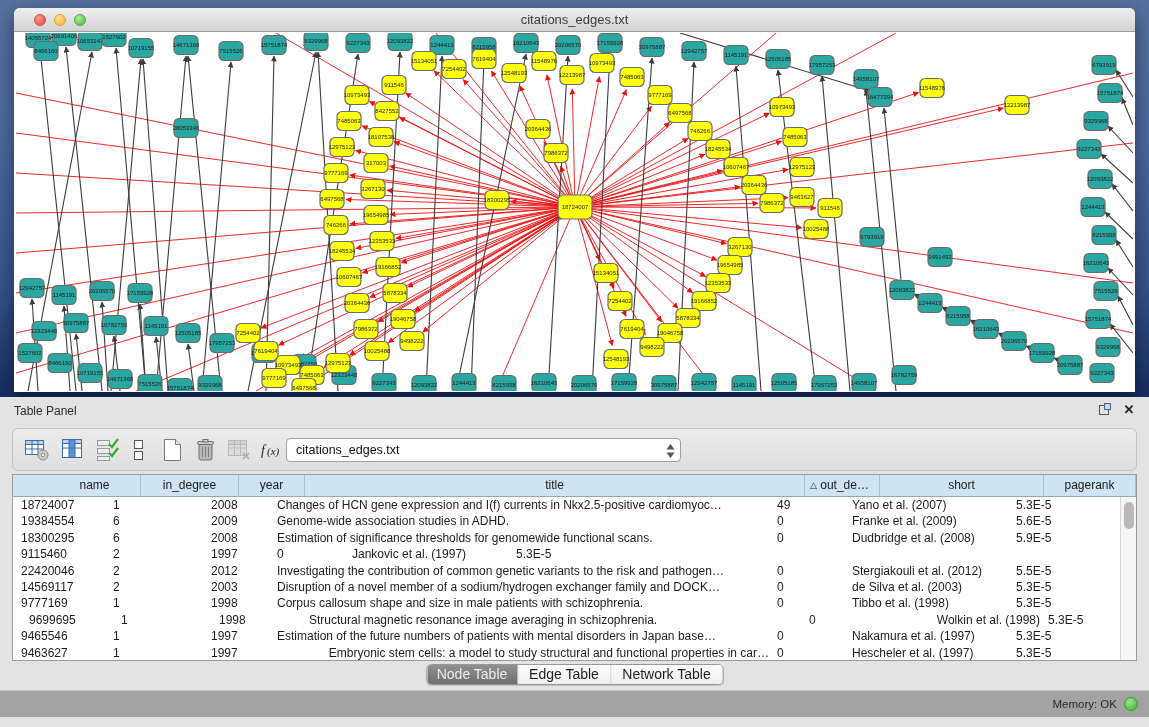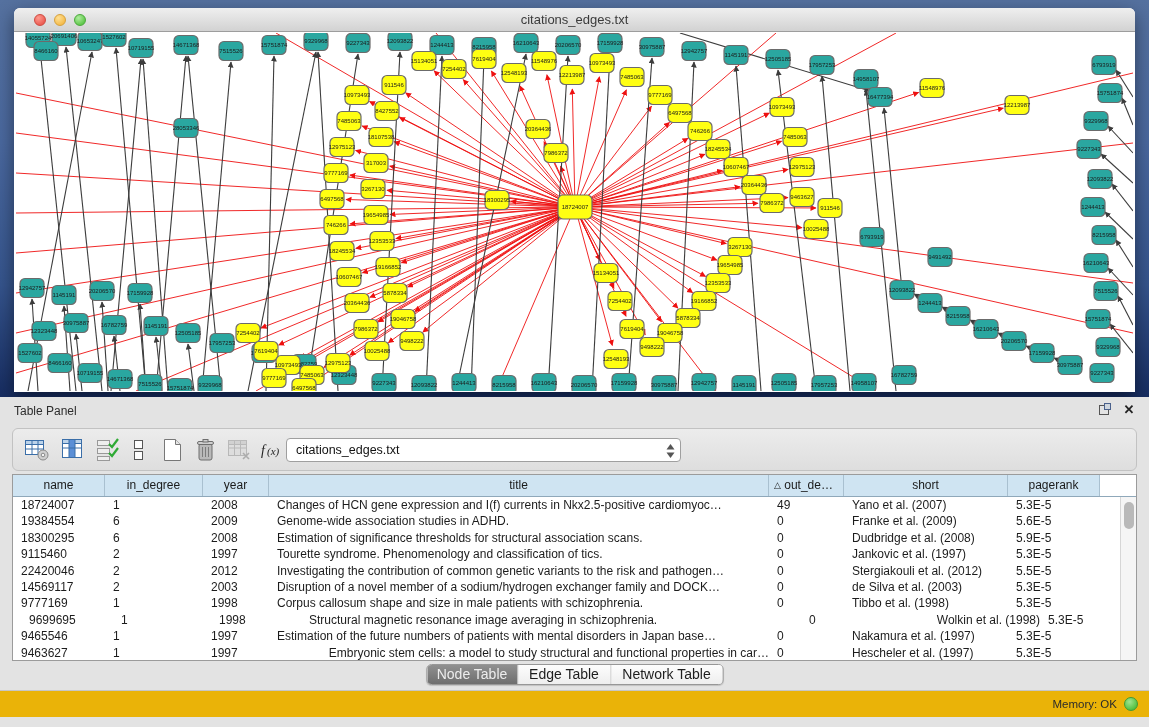--- a/index.html
+++ b/index.html
@@ -35,21 +35,21 @@
   .toolbar { position:absolute; left:12px; top:31px; width:1125px; height:43px;
     background:linear-gradient(#ececec,#dedede); border:1px solid #c2c2c2; border-radius:6px; }
   .tool-icon { position:absolute; top:8px; width:28px; height:26px; }
   .combo { position:absolute; left:273px; top:9px; width:395px; height:24px; background:#fff;
     border:1px solid #9f9f9f; border-radius:4px; font-size:12.5px; color:#111;
     line-height:22px; padding-left:9px; }
   .combo-arrows { position:absolute; right:4px; top:3px; }
 
   .tablebox { position:absolute; left:12px; top:77px; width:1125px; height:187px;
     background:#fff; border:1px solid #9b9b9b; overflow:hidden; }
-  .thead { display:flex; height:22px; background:#cfe4f2; border-bottom:1px solid #8fa8ba; }
+  .thead { display:flex; height:22px; background:#cfe4f2; border-bottom:1px solid #8fa8ba;padding-left:36px; }
   .th { font-size:12px; color:#1a1a1a; text-align:center; line-height:21px;
     border-right:1px solid #a9c0d0; overflow:hidden; white-space:nowrap; }
   .th.sorted { text-align:left; padding-left:5px; }
   .th .tri { font-size:9px; position:relative; top:-1px; }
   .th.filler { border-right:none; background:#fff; }
   .trow { display:flex; height:16.4px; background:#fff; }
   .td { font-size:12px; color:#1c1c1c; line-height:16.4px; white-space:nowrap;
     overflow:hidden; padding-left:8px; }
   .vscroll { position:absolute; right:0; top:22px; bottom:0; width:16px;
     background:#f5f5f5; border-left:1px solid #d6d6d6; }
@@ -59,21 +59,21 @@
   .tabsbar { position:absolute; left:0; right:0; top:267px; height:24px; }
   .seg { position:absolute; left:50%; transform:translateX(-50%); top:0; height:21px;
     display:flex; border:1px solid #979797; border-radius:5px; overflow:hidden;
     background:#fbfbfb; box-shadow:0 1px 1px rgba(0,0,0,.15); }
   .seg-tab { font-size:14px; line-height:19px; text-align:center; color:#1e1e1e;
     background:linear-gradient(#fdfdfd,#eeeeee); border-right:1px solid #bfbfbf; }
   .seg-tab:last-child { border-right:none; }
   .seg-tab.sel { background:linear-gradient(#909090,#6e6e6e); color:#ededed; }
 
   .statusbar { position:absolute; left:0; right:0; top:293px; height:27px;
-    background:#eab308; border-top:1px solid #c6c6c6; }
+    background:#a3a3a3; border-top:1px solid #c6c6c6; }
   .mem { position:absolute; right:32px; top:7px; font-size:11.5px; color:#2b2b2b; }
   .memdot { position:absolute; right:11px; top:6px; width:14px; height:14px; border-radius:50%;
     background:radial-gradient(circle at 38% 32%,#9fe58f,#4fbf40 75%); border:1px solid #3f9a36; }
 </style>
 </head>
 <body>
 
 <div id="stage">
 
   <div class="desktop">
@@ -632,30 +632,29 @@
             <div class="td" style="width: 66px;">2009</div>
             <div class="td" style="width: 500px;">Genome-wide association studies in ADHD.</div>
             <div class="td" style="width: 75px;">0</div>
             <div class="td" style="width: 164px;">Franke et al. (2009)</div>
             <div class="td" style="width: 92px;">5.6E-5</div>
           </div>
           <div class="trow">
             <div class="td" style="width: 92px;">18300295</div>
             <div class="td" style="width: 98px;">6</div>
             <div class="td" style="width: 66px;">2008</div>
-            <div class="td" style="width: 500px;">Estimation of significance thresholds for structural association scans.</div>
+            <div class="td" style="width: 500px;">Estimation of significance thresholds for genomewide functional scans.</div>
             <div class="td" style="width: 75px;">0</div>
             <div class="td" style="width: 164px;">Dudbridge et al. (2008)</div>
             <div class="td" style="width: 92px;">5.9E-5</div>
           </div>
           <div class="trow">
             <div class="td" style="width: 92px;">9115460</div>
             <div class="td" style="width: 98px;">2</div>
             <div class="td" style="width: 66px;">1997</div>
-            <div class="td" style="width: 500px;">Tourette syndrome. Phenomenology and classification of tics.</div>
             <div class="td" style="width: 75px;">0</div>
             <div class="td" style="width: 164px;">Jankovic et al. (1997)</div>
             <div class="td" style="width: 92px;">5.3E-5</div>
           </div>
           <div class="trow">
             <div class="td" style="width: 92px;">22420046</div>
             <div class="td" style="width: 98px;">2</div>
             <div class="td" style="width: 66px;">2012</div>
             <div class="td" style="width: 500px;">Investigating the contribution of common genetic variants to the risk and pathogen…</div>
             <div class="td" style="width: 75px;">0</div>

